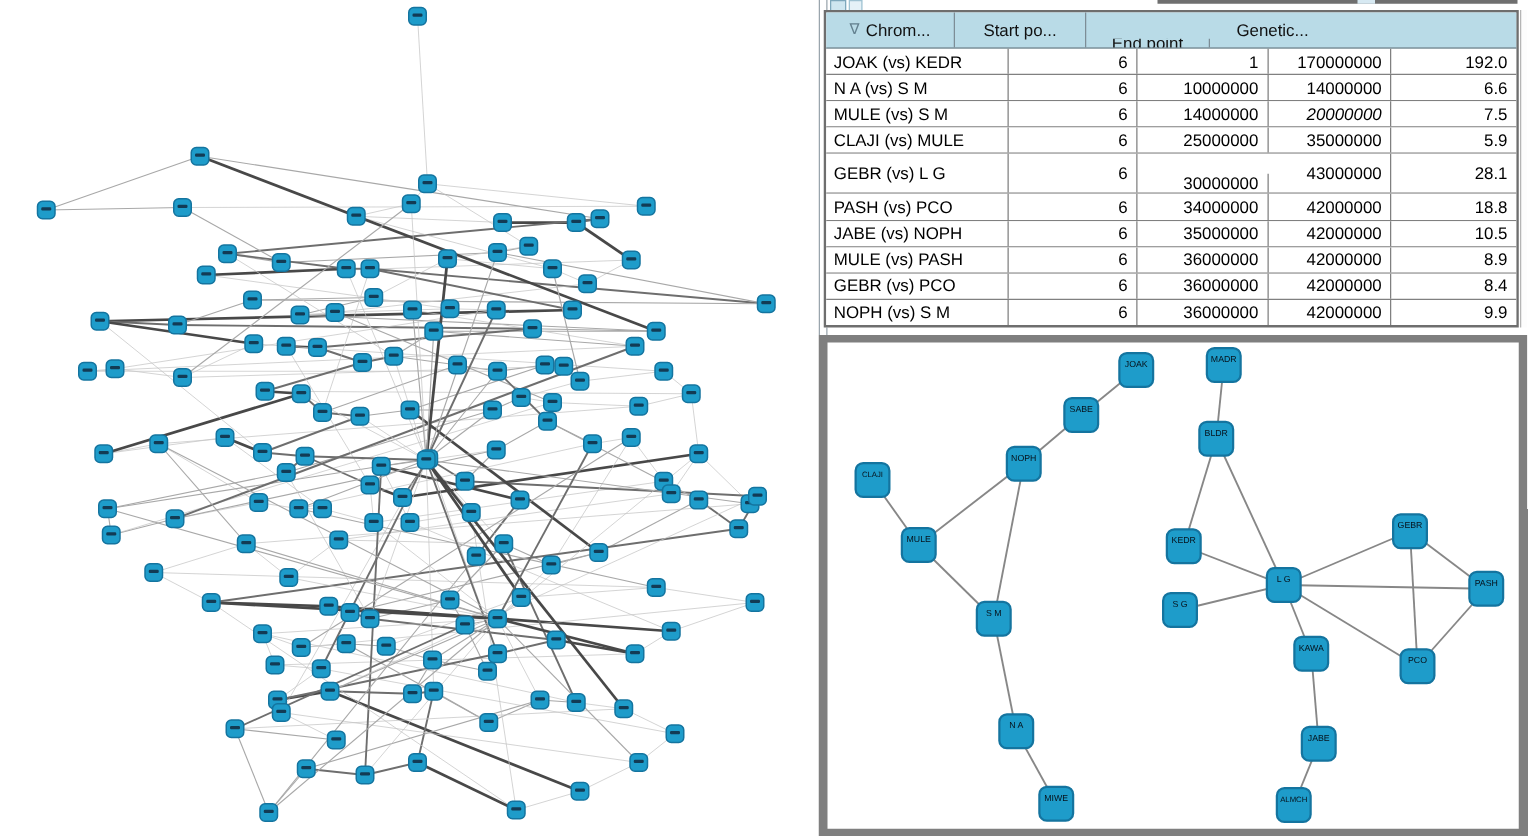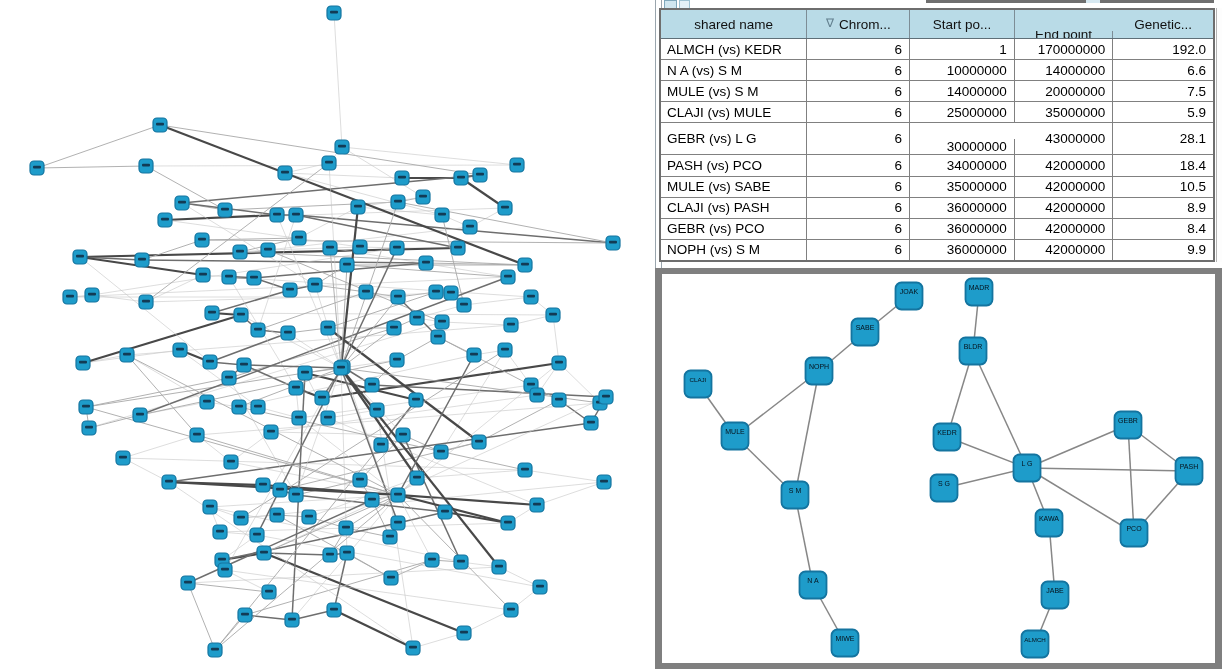--- a/index.html
+++ b/index.html
@@ -901,57 +901,54 @@
 
   <div id="table-panel">
     <div class="inner-vline"></div>
     <div class="top-strip">
       <div class="notch"></div>
     </div>
     <div class="frag1"></div>
     <div class="frag2"></div>
     <div id="shared-table">
       <div class="thead">
-          <div class="th" style="width: 147px;">
-            <span>shared name</span>
-          </div>
           <div class="th" style="width: 103px;">
             <span class="funnel">∇</span>
             <span>Chrom...</span>
           </div>
           <div class="th" style="width: 105px; text-align: right;">
             <span>Start po...</span>
           </div>
           <div class="th" style="width: 99px; margin-top: 21px;">
             <span>End point</span>
           </div>
           <div class="th" style="width: 100px;">
             <span>Genetic...</span>
           </div>
         </div>
       <div class="tbody">
           <div class="tr">
-            <div class="td name" style="width: 147px;">ALMCH (vs) KEDR</div>
+            <div class="td name" style="width: 147px;">JOAK (vs) KEDR</div>
             <div class="td num" style="width: 103px;">6</div>
             <div class="td num" style="width: 105px;">1</div>
             <div class="td num" style="width: 99px;">170000000</div>
             <div class="td num" style="width: 100px;">192.0</div>
           </div>
           <div class="tr">
             <div class="td name" style="width: 147px;">N A (vs) S M</div>
             <div class="td num" style="width: 103px;">6</div>
             <div class="td num" style="width: 105px;">10000000</div>
             <div class="td num" style="width: 99px;">14000000</div>
             <div class="td num" style="width: 100px;">6.6</div>
           </div>
           <div class="tr">
             <div class="td name" style="width: 147px;">MULE (vs) S M</div>
             <div class="td num" style="width: 103px;">6</div>
             <div class="td num" style="width: 105px;">14000000</div>
-            <div class="td num" style="width: 99px;">20000000</div>
+            <div class="td num" style="width: 99px; font-style: italic;">20000000</div>
             <div class="td num" style="width: 100px;">7.5</div>
           </div>
           <div class="tr">
             <div class="td name" style="width: 147px;">CLAJI (vs) MULE</div>
             <div class="td num" style="width: 103px;">6</div>
             <div class="td num" style="width: 105px;">25000000</div>
             <div class="td num" style="width: 99px;">35000000</div>
             <div class="td num" style="width: 100px;">5.9</div>
           </div>
           <div class="tr">
@@ -959,31 +956,31 @@
             <div class="td num" style="width: 103px;">6</div>
             <div class="td num" style="width: 105px; margin-top: 16px;">30000000</div>
             <div class="td num" style="width: 99px;">43000000</div>
             <div class="td num" style="width: 100px;">28.1</div>
           </div>
           <div class="tr">
             <div class="td name" style="width: 147px;">PASH (vs) PCO</div>
             <div class="td num" style="width: 103px;">6</div>
             <div class="td num" style="width: 105px;">34000000</div>
             <div class="td num" style="width: 99px;">42000000</div>
-            <div class="td num" style="width: 100px;">18.4</div>
+            <div class="td num" style="width: 100px;">18.8</div>
           </div>
           <div class="tr">
-            <div class="td name" style="width: 147px;">MULE (vs) SABE</div>
+            <div class="td name" style="width: 147px;">JABE (vs) NOPH</div>
             <div class="td num" style="width: 103px;">6</div>
             <div class="td num" style="width: 105px;">35000000</div>
             <div class="td num" style="width: 99px;">42000000</div>
             <div class="td num" style="width: 100px;">10.5</div>
           </div>
           <div class="tr">
-            <div class="td name" style="width: 147px;">CLAJI (vs) PASH</div>
+            <div class="td name" style="width: 147px;">MULE (vs) PASH</div>
             <div class="td num" style="width: 103px;">6</div>
             <div class="td num" style="width: 105px;">36000000</div>
             <div class="td num" style="width: 99px;">42000000</div>
             <div class="td num" style="width: 100px;">8.9</div>
           </div>
           <div class="tr">
             <div class="td name" style="width: 147px;">GEBR (vs) PCO</div>
             <div class="td num" style="width: 103px;">6</div>
             <div class="td num" style="width: 105px;">36000000</div>
             <div class="td num" style="width: 99px;">42000000</div>

